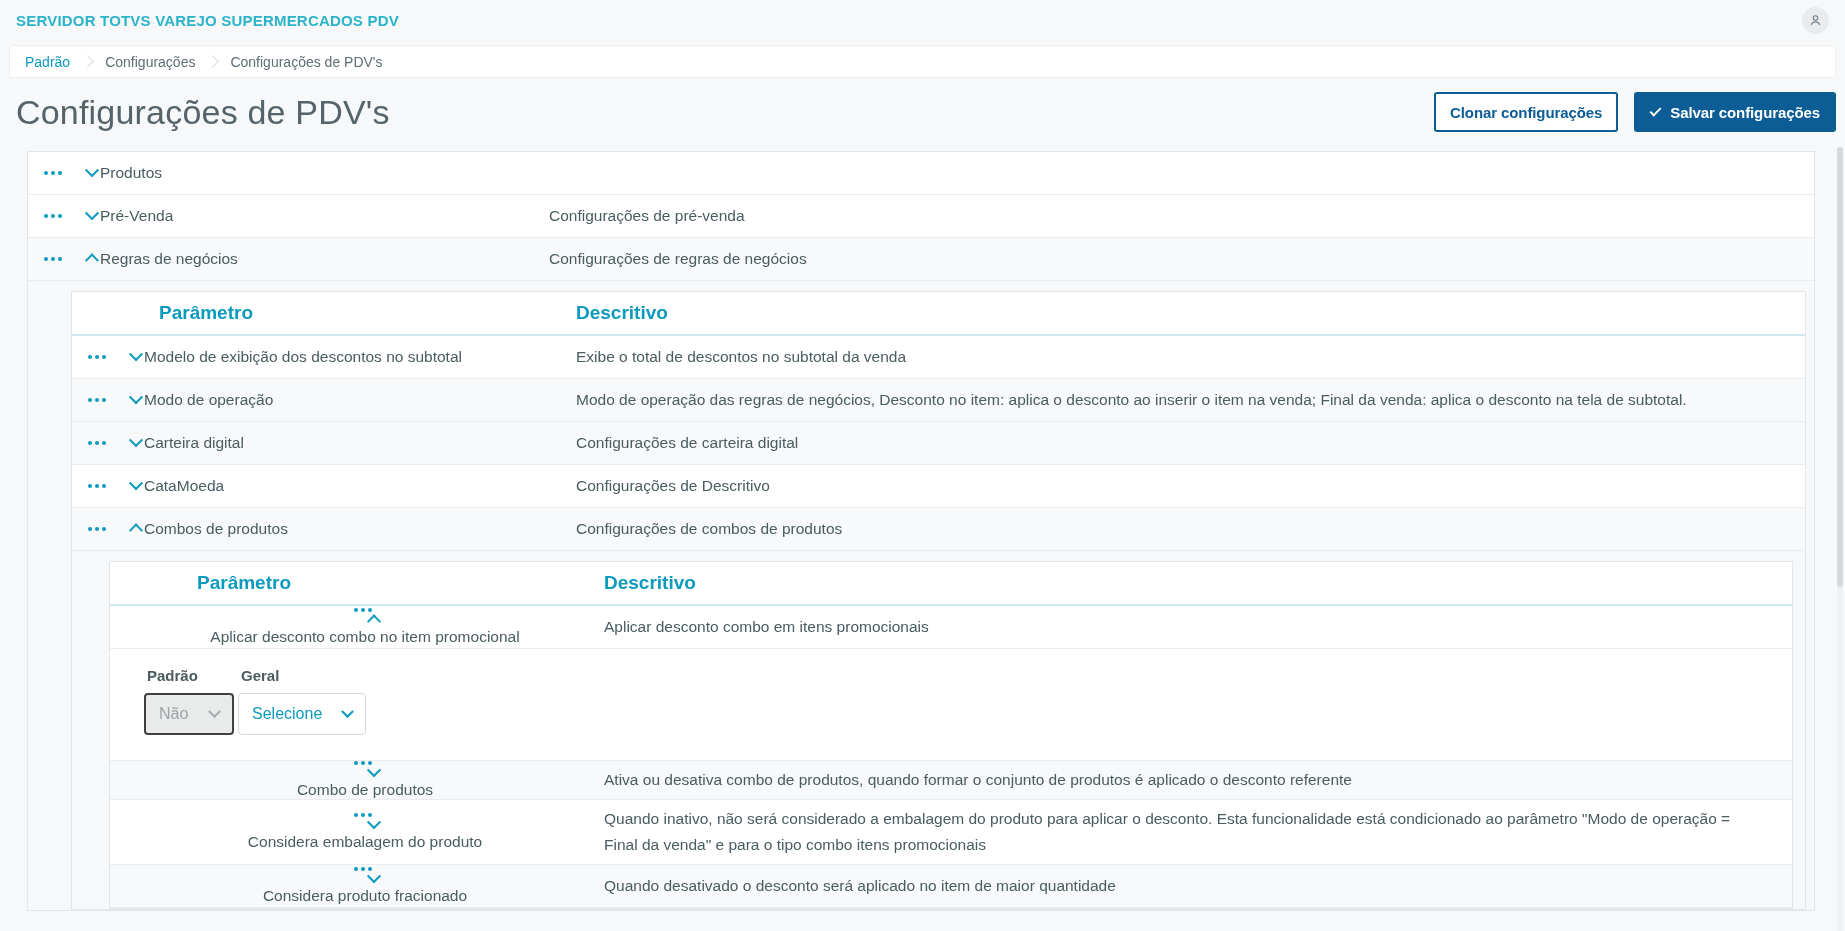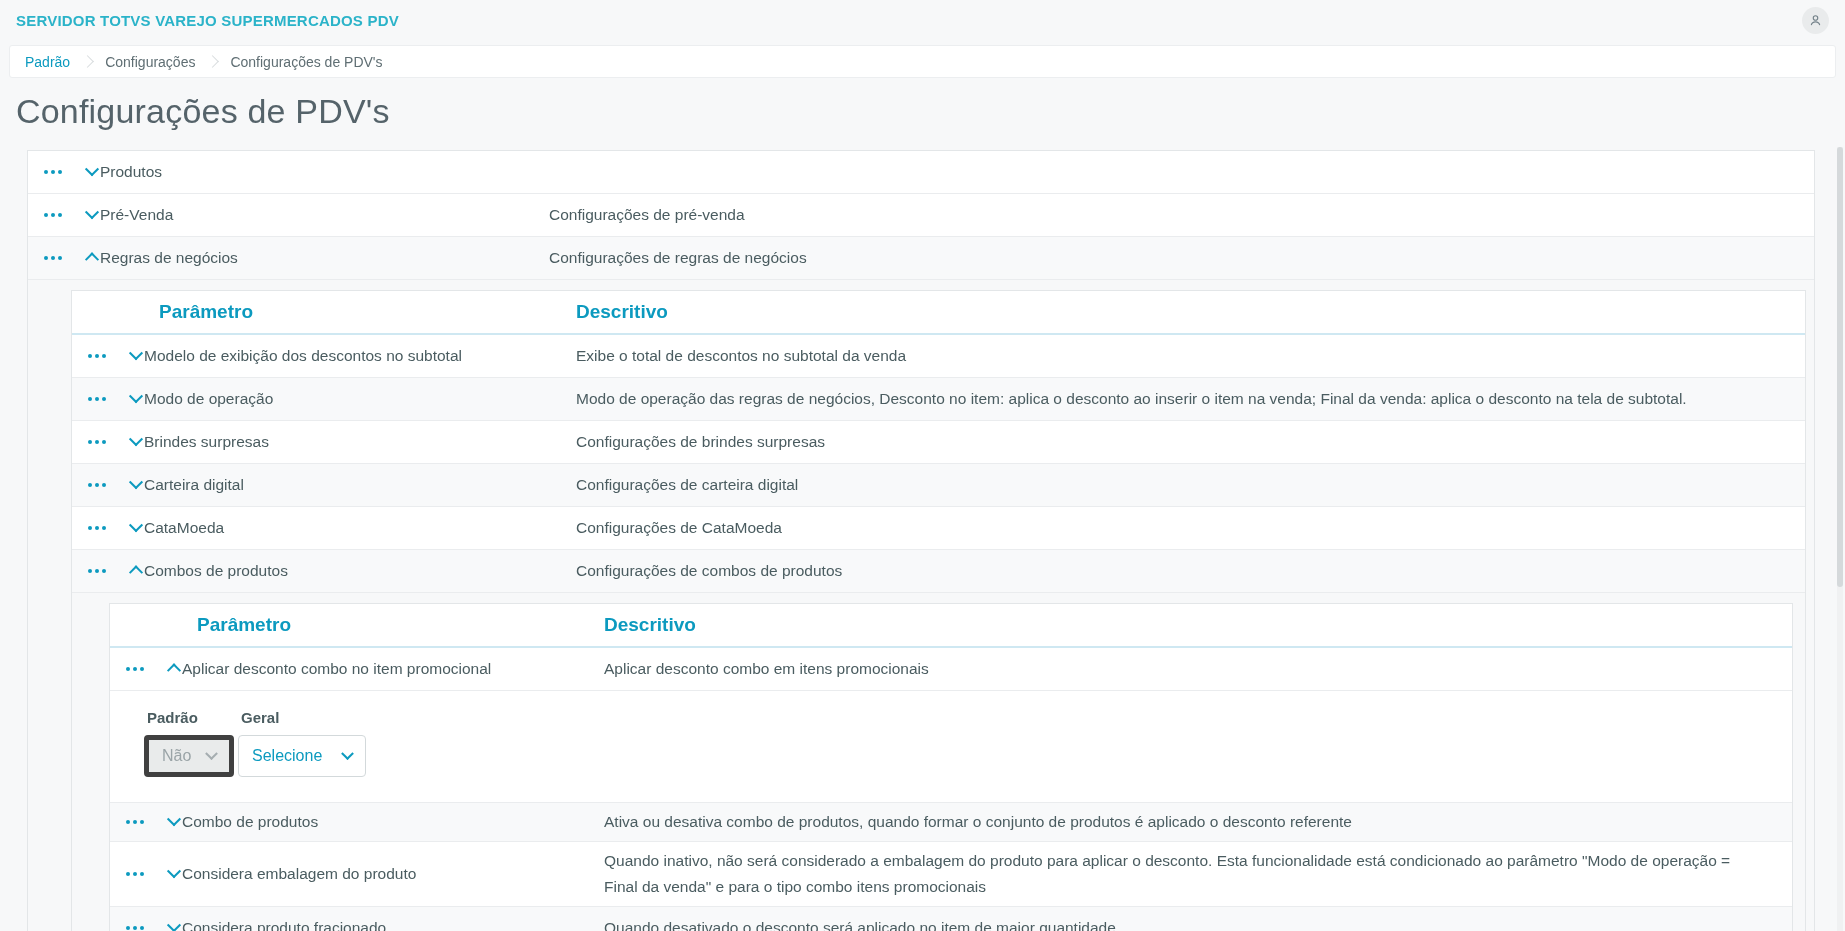--- a/index.html
+++ b/index.html
@@ -32,21 +32,21 @@
   .btn-primary { background:#0c5c95; border:2px solid #0c5c95; color:#fff; }
   .check { width:11px; height:6px; border-left:2px solid #fff; border-bottom:2px solid #fff;
     transform:rotate(-45deg) translate(1px,-1px); margin-right:9px; display:inline-block; }
   
   .table { background:#fff; border:1px solid #e3e6e8; }
   .table-outer { margin:19px 30px 0 27px; }
   .trow { display:flex; align-items:center; min-height:43px;
     border-bottom:1px solid #eaecee; font-size:15.5px; }
   .trow.alt { background:#f8f9fa; }
   .param { display:flex; align-items:center; padding-left:16px; flex:0 0 auto; }
-  .p-outer { width:521px; } .p-mid { width:504px; } .p-deep { width:494px; }
+  .p-outer { width:521px; } .p-mid { width:504px; } .p-deep { width:494px;flex-direction:column; }
   .desc { flex:1; padding:6px 24px 6px 0; line-height:26px; }
   .rlabel { margin-left:0; }
   .dots { width:22px; background:none; border:none; display:flex; gap:3px;
     align-items:center; cursor:pointer; padding:0; }
   .dots i { width:4px; height:4px; border-radius:50%; background:#0c9abf; display:block; }
   .chevbtn { background:none; border:none; margin-left:18px; width:16px; height:16px;
     cursor:pointer; display:flex; align-items:center; justify-content:center; padding:0; }
   .chev { display:inline-block; width:10px; height:10px;
     border-right:2px solid #0c9abf; border-bottom:2px solid #0c9abf; }
   .chev.down { transform:rotate(45deg) translate(-2px,-2px); }
@@ -58,21 +58,21 @@
   
   .expand-zone { background:#f7f8f9; padding:10px 8px 0 43px; }
   .expand-zone-deep { background:#f7f8f9; padding:10px 12px 0 37px; }
   
   .detail { padding:18px 0 4px 34px; border-bottom:1px solid #eaecee; height:112px; background:#fff; }
   .detail-labels { display:flex; font-size:15px; font-weight:700; color:#4a5c60; }
   .dl-1 { width:94px; padding-left:3px; } .dl-2 { padding-left:3px; }
   .detail-selects { display:flex; margin-top:9px; }
   .sel { height:42px; border-radius:4px; display:inline-flex; align-items:center;
     justify-content:space-between; padding:0 13px; font-size:16px; cursor:pointer; }
-  .sel-disabled { width:90px; background:#e9ebeb; border:5px solid #404040;
+  .sel-disabled { width:90px; background:#e9ebeb; border:2px solid #404040;
     color:#9aa4a7; margin-right:4px; cursor:default; }
   .sel-enabled { width:128px; background:#fff; border:1px solid #d3d9db; color:#0c9abf; }
   .schev { width:9px; height:9px; border-right:2px solid #0c9abf; border-bottom:2px solid #0c9abf;
     transform:rotate(45deg) translate(-2px,-2px); }
   .schev.gray { border-color:#a5adb0; }
   
   .scroll-track { position:absolute; right:2px; top:147px; bottom:0; width:6px; background:#f0f1f2; }
   .scroll-thumb { width:6px; height:440px; background:#d5d9db; border-radius:3px; }
 </style>
 </head>
@@ -91,20 +91,27 @@
 <div class="breadcrumb-bar">
   <span class="bc-link">Padrão</span>
   <span class="bsep"></span>
   <span class="bc-item">Configurações</span>
   <span class="bsep"></span>
   <span class="bc-item">Configurações de PDV's</span>
 </div>
 
 <div class="page-head">
   <h1 class="page-title">Configurações de PDV's</h1>
+  <div class="actions">
+    <button class="btn btn-outline">Clonar configurações</button>
+    <button class="btn btn-primary">
+      <span class="check"></span>
+      <span>Salvar configurações</span>
+    </button>
+  </div>
 </div>
 
 <div class="table table-outer">
 
   <div class="trow">
     <div class="param p-outer">
       <button class="dots">
           <i></i>
           <i></i>
           <i></i>
@@ -176,63 +183,49 @@
               <i></i>
             </button>
           <button class="chevbtn">
               <span class="chev down"></span>
             </button>
           <span class="rlabel">Modo de operação</span>
         </div>
         <div class="desc">Modo de operação das regras de negócios, Desconto no item: aplica o desconto ao inserir o item na venda; Final da venda: aplica o desconto na tela de subtotal.</div>
       </div>
 
+
+      <div class="trow alt">
+        <div class="param p-mid">
+          <button class="dots">
+              <i></i>
+              <i></i>
+              <i></i>
+            </button>
+          <button class="chevbtn">
+              <span class="chev down"></span>
+            </button>
+          <span class="rlabel">Carteira digital</span>
+        </div>
+        <div class="desc">Configurações de carteira digital</div>
+      </div>
+
       <div class="trow">
         <div class="param p-mid">
           <button class="dots">
               <i></i>
               <i></i>
               <i></i>
             </button>
           <button class="chevbtn">
               <span class="chev down"></span>
             </button>
-          <span class="rlabel">Brindes surpresas</span>
-        </div>
-        <div class="desc">Configurações de brindes surpresas</div>
-      </div>
-
-      <div class="trow alt">
-        <div class="param p-mid">
-          <button class="dots">
-              <i></i>
-              <i></i>
-              <i></i>
-            </button>
-          <button class="chevbtn">
-              <span class="chev down"></span>
-            </button>
-          <span class="rlabel">Carteira digital</span>
-        </div>
-        <div class="desc">Configurações de carteira digital</div>
-      </div>
-
-      <div class="trow">
-        <div class="param p-mid">
-          <button class="dots">
-              <i></i>
-              <i></i>
-              <i></i>
-            </button>
-          <button class="chevbtn">
-              <span class="chev down"></span>
-            </button>
           <span class="rlabel">CataMoeda</span>
         </div>
-        <div class="desc">Configurações de CataMoeda</div>
+        <div class="desc">Configurações de Descritivo</div>
       </div>
 
       <div class="trow alt">
         <div class="param p-mid">
           <button class="dots">
               <i></i>
               <i></i>
               <i></i>
             </button>
           <button class="chevbtn">

